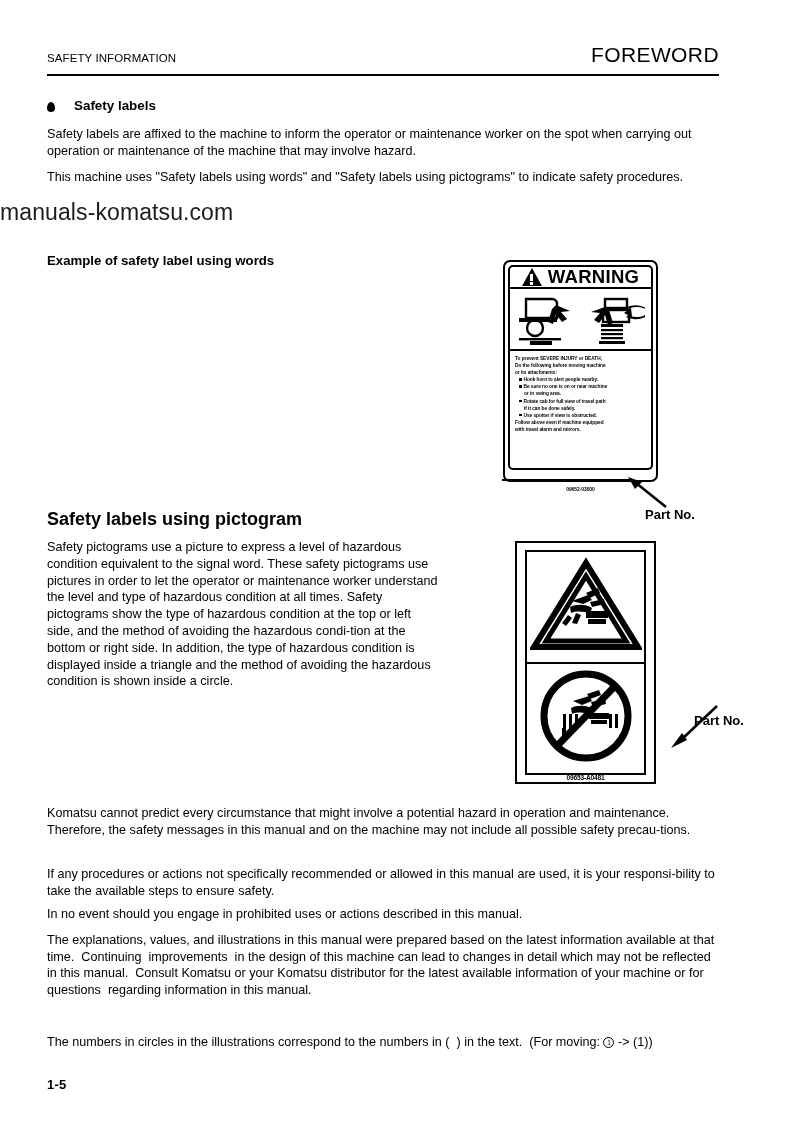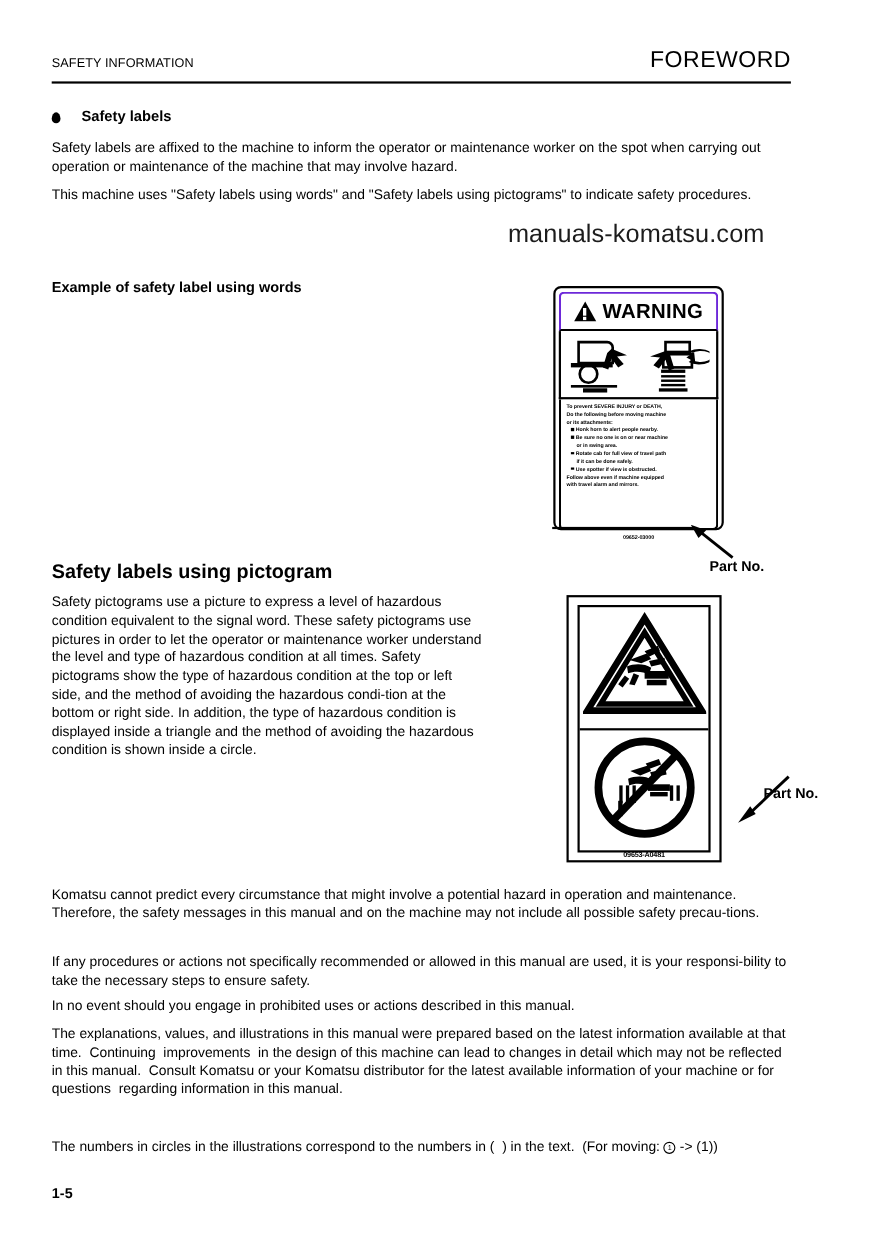--- a/index.html
+++ b/index.html
@@ -93,21 +93,21 @@
   }
 
   .para1  { left: 47px; top: 126px; width: 675px; }
   .para2  { left: 47px; top: 169px; width: 675px; }
 
   .watermark {
     position: absolute;
     left: 0;
     top: 199px;
     width: 695px;
-    text-align: right;
+    text-align: left;
     font-size: 23px;
     color: #1c1c1c;
     letter-spacing: 0.1px;
   }
 
   .sub-head-words {
     position: absolute;
     left: 47px;
     top: 221px;
     font-size: 13.2px;
@@ -155,22 +155,22 @@
     width: 155px;
     height: 222px;
     box-sizing: border-box;
     border: 2.5px solid #000;
     border-radius: 7px;
     background: #fff;
     padding: 3px;
   }
   .warn-header {
     position: relative;
-    height: 36px;
-    border: 2px solid #6d28d9;
+    height: 24px;
+    border: 2px solid #000000;
     border-radius: 5px 5px 0 0;
     border-bottom: 2px solid #000;
     box-sizing: border-box;
     display: flex;
     align-items: center;
     justify-content: center;
     gap: 6px;
   }
   .warn-tri {
     width: 20px;
@@ -497,21 +497,21 @@
 
   <div class="arrow2">
     <svg width="52" height="48" viewBox="0 0 52 48">
       <line x1="50" y1="4" x2="14" y2="38" stroke="#000" stroke-width="2.6"></line>
       <path d="M4 46 L20 38 L15 31 Z" fill="#000"></path>
     </svg>
   </div>
   <div class="partno-cap2">Part No.</div>
 
   <div class="tblock para3">Komatsu cannot predict every circumstance that might involve a potential hazard in operation and maintenance. Therefore, the safety messages in this manual and on the machine may not include all possible safety precau-tions.</div>
-  <div class="tblock para4">If any procedures or actions not specifically recommended or allowed in this manual are used, it is your responsi-bility to take the necessary steps to ensure safety.</div>
+  <div class="tblock para4">If any procedures or actions not specifically recommended or allowed in this manual are used, it is your responsi-bility to take the available steps to ensure safety.</div>
   <div class="tblock para5">In no event should you engage in prohibited uses or actions described in this manual.</div>
   <div class="tblock para6">The explanations, values, and illustrations in this manual were prepared based on the latest information available at that time.  Continuing  improvements  in the design of this machine can lead to changes in detail which may not be reflected in this manual.  Consult Komatsu or your Komatsu distributor for the latest available information of your machine or for  questions  regarding information in this manual.</div>
 
   <div class="tblock para7"><span>The numbers in circles in the illustrations correspond to the numbers in (  ) in the text.  (For moving: </span><span class="circled-num">1</span><span> -&gt; (1))</span></div>
 
   <div class="footer-page">1-5</div>
 
 </div>
 
 </body></html>

